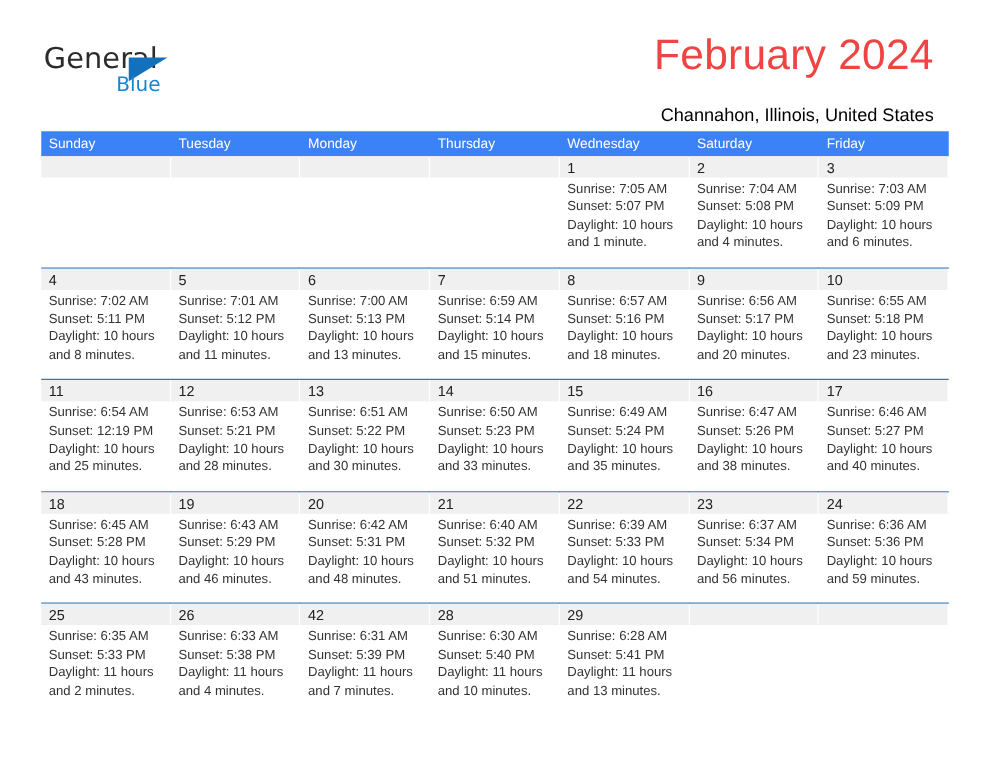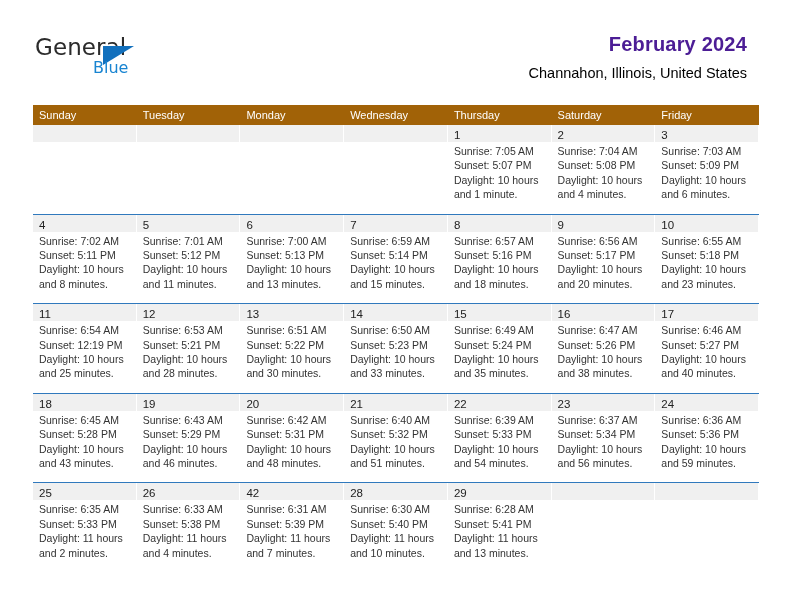--- a/index.html
+++ b/index.html
@@ -64,46 +64,46 @@
     font-family: "DejaVu Sans", sans-serif;
     font-weight: 400;
   }
   .title-block {
     position: absolute;
     right: 0;
     top: 0;
     text-align: right;
   }
   .cal-title {
-    font-size: 20px;
-    font-weight: 700;
-    color: #4c1d95;
+    font-size: 34px;
+    font-weight: 400;
+    color: #ef4444;
     line-height: 32px;
     letter-spacing: .2px;
     white-space: nowrap;
   }
   .cal-subtitle {
-    margin-top: 4px;
+    margin-top: 24px;
     font-size: 14.5px;
     font-weight: 400;
     color: #000;
     line-height: 18px;
     white-space: nowrap;
   }
 
   
   .calendar {
     position: absolute;
     left: 33px;
     top: 105px;
     width: 726px;
   }
   .weekdays {
     display: flex;
-    background: #a16207;
+    background: #3b82f6;
     height: 20px;
   }
   .weekday {
     flex: 1 1 0;
     font-size: 11px;
     color: #ffffff;
     line-height: 20px;
     padding-left: 6px;
     box-sizing: border-box;
     white-space: nowrap;
@@ -176,22 +176,22 @@
       <div class="cal-subtitle">Channahon, Illinois, United States</div>
     </div>
 
   </div>
 
   <div class="calendar">
     <div class="weekdays">
         <div class="weekday">Sunday</div>
         <div class="weekday">Tuesday</div>
         <div class="weekday">Monday</div>
+        <div class="weekday">Thursday</div>
         <div class="weekday">Wednesday</div>
-        <div class="weekday">Thursday</div>
         <div class="weekday">Saturday</div>
         <div class="weekday">Friday</div>
       </div>
     <div class="weeks">
         <div class="week first">
           <div class="day empty">
             <div class="day-inner">
               <div class="daynum-band"><span class="daynum"></span></div>
               <div class="day-lines"></div>
             </div>

